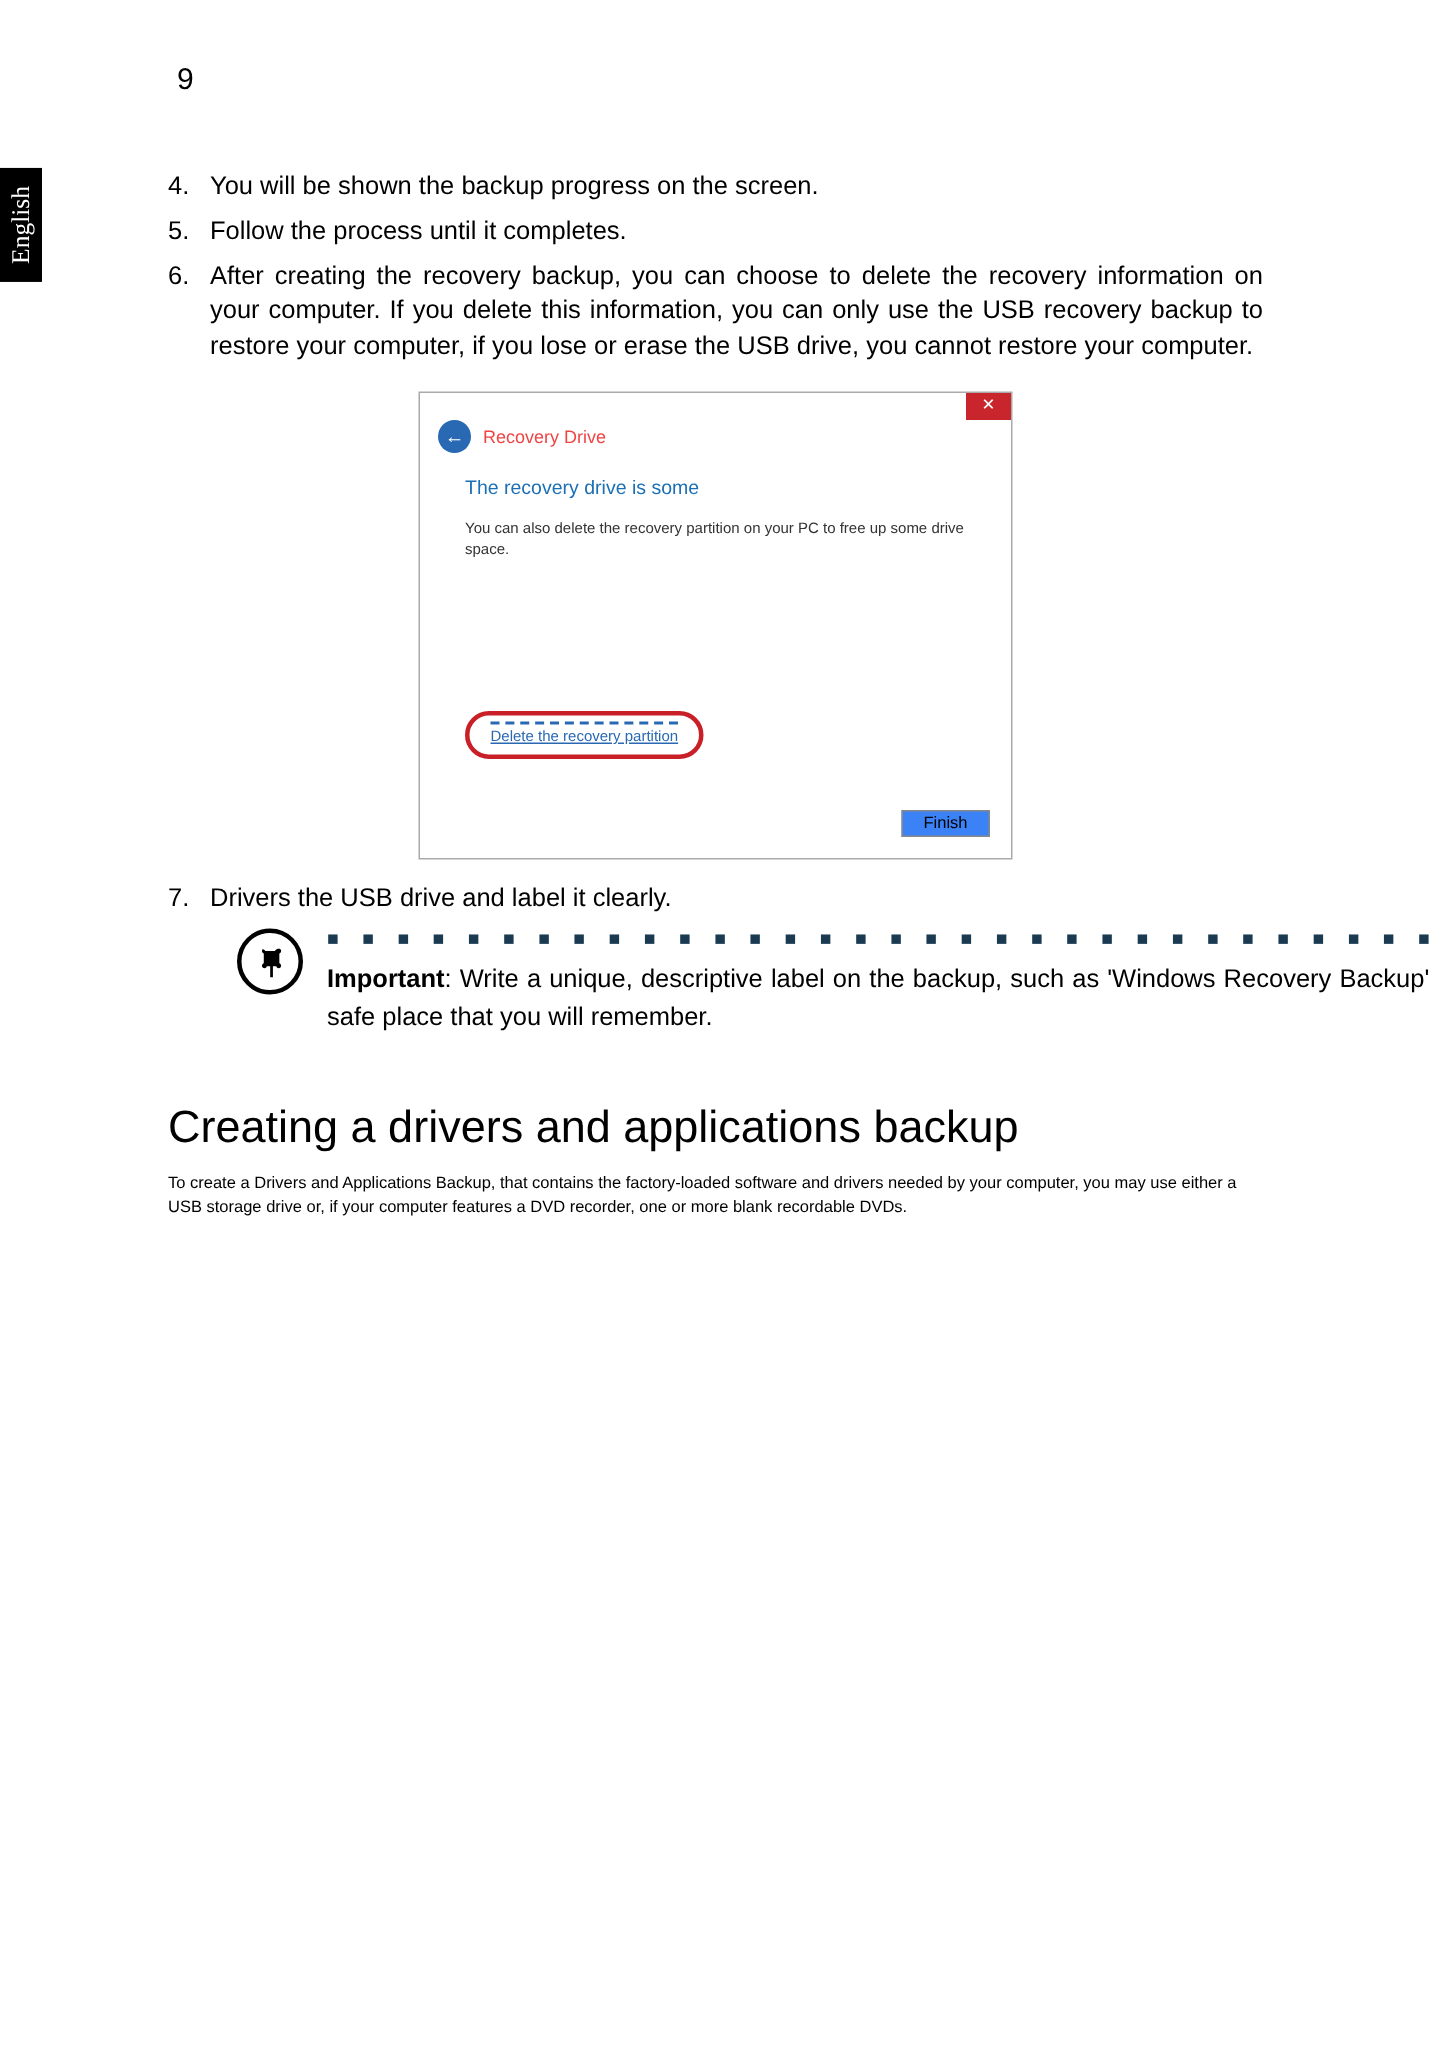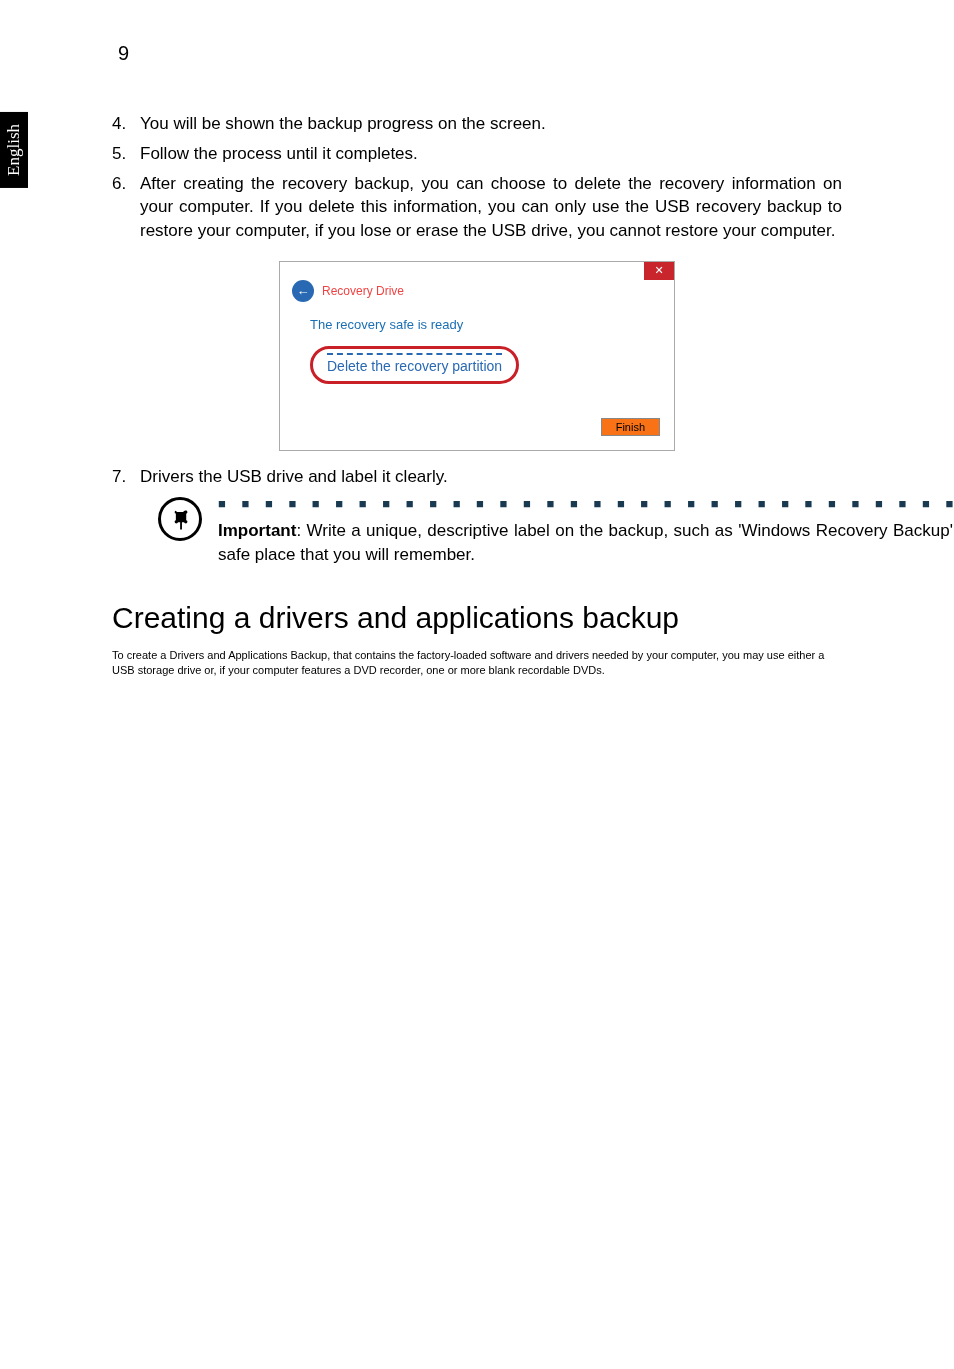--- a/index.html
+++ b/index.html
@@ -14,31 +14,31 @@
   .screenshot-wrap{display:flex;justify-content:center;margin:18px 0 14px 0}
   .win{width:394px;background:#fff;border:1px solid #aaa;position:relative;font-family:"Segoe UI",Arial,sans-serif}
   .win-close{position:absolute;top:0;right:0;width:30px;height:18px;background:#c9252c;color:#fff;display:flex;align-items:center;justify-content:center;font-size:11px;line-height:1}
   .win-title{display:flex;align-items:center;gap:8px;padding:18px 12px 10px 12px}
   .back-circle{width:22px;height:22px;border-radius:50%;background:#2969b3;color:#fff;display:flex;align-items:center;justify-content:center;font-size:13px}
   .win-label{color:#ef4444;font-size:12px}
   .win-body{padding:0 30px 14px 30px}
   .win-heading{color:#1b6fb5;font-size:13px;margin:4px 0 12px 0}
   .win-text{font-size:10px;color:#333;margin-bottom:100px}
   .del-link-wrap{display:inline-block;border:3px solid #c92028;border-radius:22px;padding:4px 14px;margin-bottom:10px}
-  .del-link{color:#2969b3;font-size:14px;border-top:2px dashed #2969b3;padding-top:2px}
+  .del-link{color:#2969b3;font-size:10px;text-decoration:underline;border-top:2px dashed #2969b3;padding-top:2px}
   .win-footer{padding:10px 14px 14px 14px;display:flex;justify-content:flex-end}
-  .win-btn{border:1px solid #888;background:#f97316;font-size:11px;padding:2px 14px;font-family:inherit}
+  .win-btn{border:1px solid #888;background:#3b82f6;font-size:11px;padding:2px 14px;font-family:inherit}
   .note-block{margin:6px 0 0 46px;display:flex;align-items:flex-start;gap:16px}
   .note-icon{width:38px;height:38px;border:3px solid #000;border-radius:50%;flex-shrink:0;display:flex;align-items:center;justify-content:center;margin-top:2px}
   .note-icon svg{width:22px;height:22px}
   .note-right{flex:1}
   .dots{letter-spacing:6px;color:#1a3a52;font-size:13px;font-weight:bold;white-space:nowrap;overflow:hidden;margin-bottom:6px}
   .note-text{font-size:17px;line-height:1.45;text-align:justify}
   .note-text b{font-weight:bold}
-  h2.section{font-size:30px;font-weight:normal;margin:32px 0 12px 0;line-height:1.2}
+  h2.section{font-size:30px;font-weight:normal;margin:44px 0 12px 0;line-height:1.2}
   .para{font-size:11px;line-height:1.4}
 </style>
 </head>
 <body>
 
 <div class="page">
   <div class="side-tab">English</div>
   <div class="pagenum">9</div>
 
   <div class="content">
@@ -59,21 +59,22 @@
     </div>
 
     <div class="screenshot-wrap">
       <div class="win">
         <div class="win-close">✕</div>
         <div class="win-title">
           <div class="back-circle">←</div>
           <div class="win-label">Recovery Drive</div>
         </div>
         <div class="win-body">
-          <div class="win-heading">The recovery safe is ready</div>
+          <div class="win-heading">The recovery drive is some</div>
+          <div class="win-text">You can also delete the recovery partition on your PC to free up some drive space.</div>
           <div class="del-link-wrap">
             <div class="del-link">Delete the recovery partition</div>
           </div>
         </div>
         <div class="win-footer">
           <button class="win-btn">Finish</button>
         </div>
       </div>
     </div>
 

